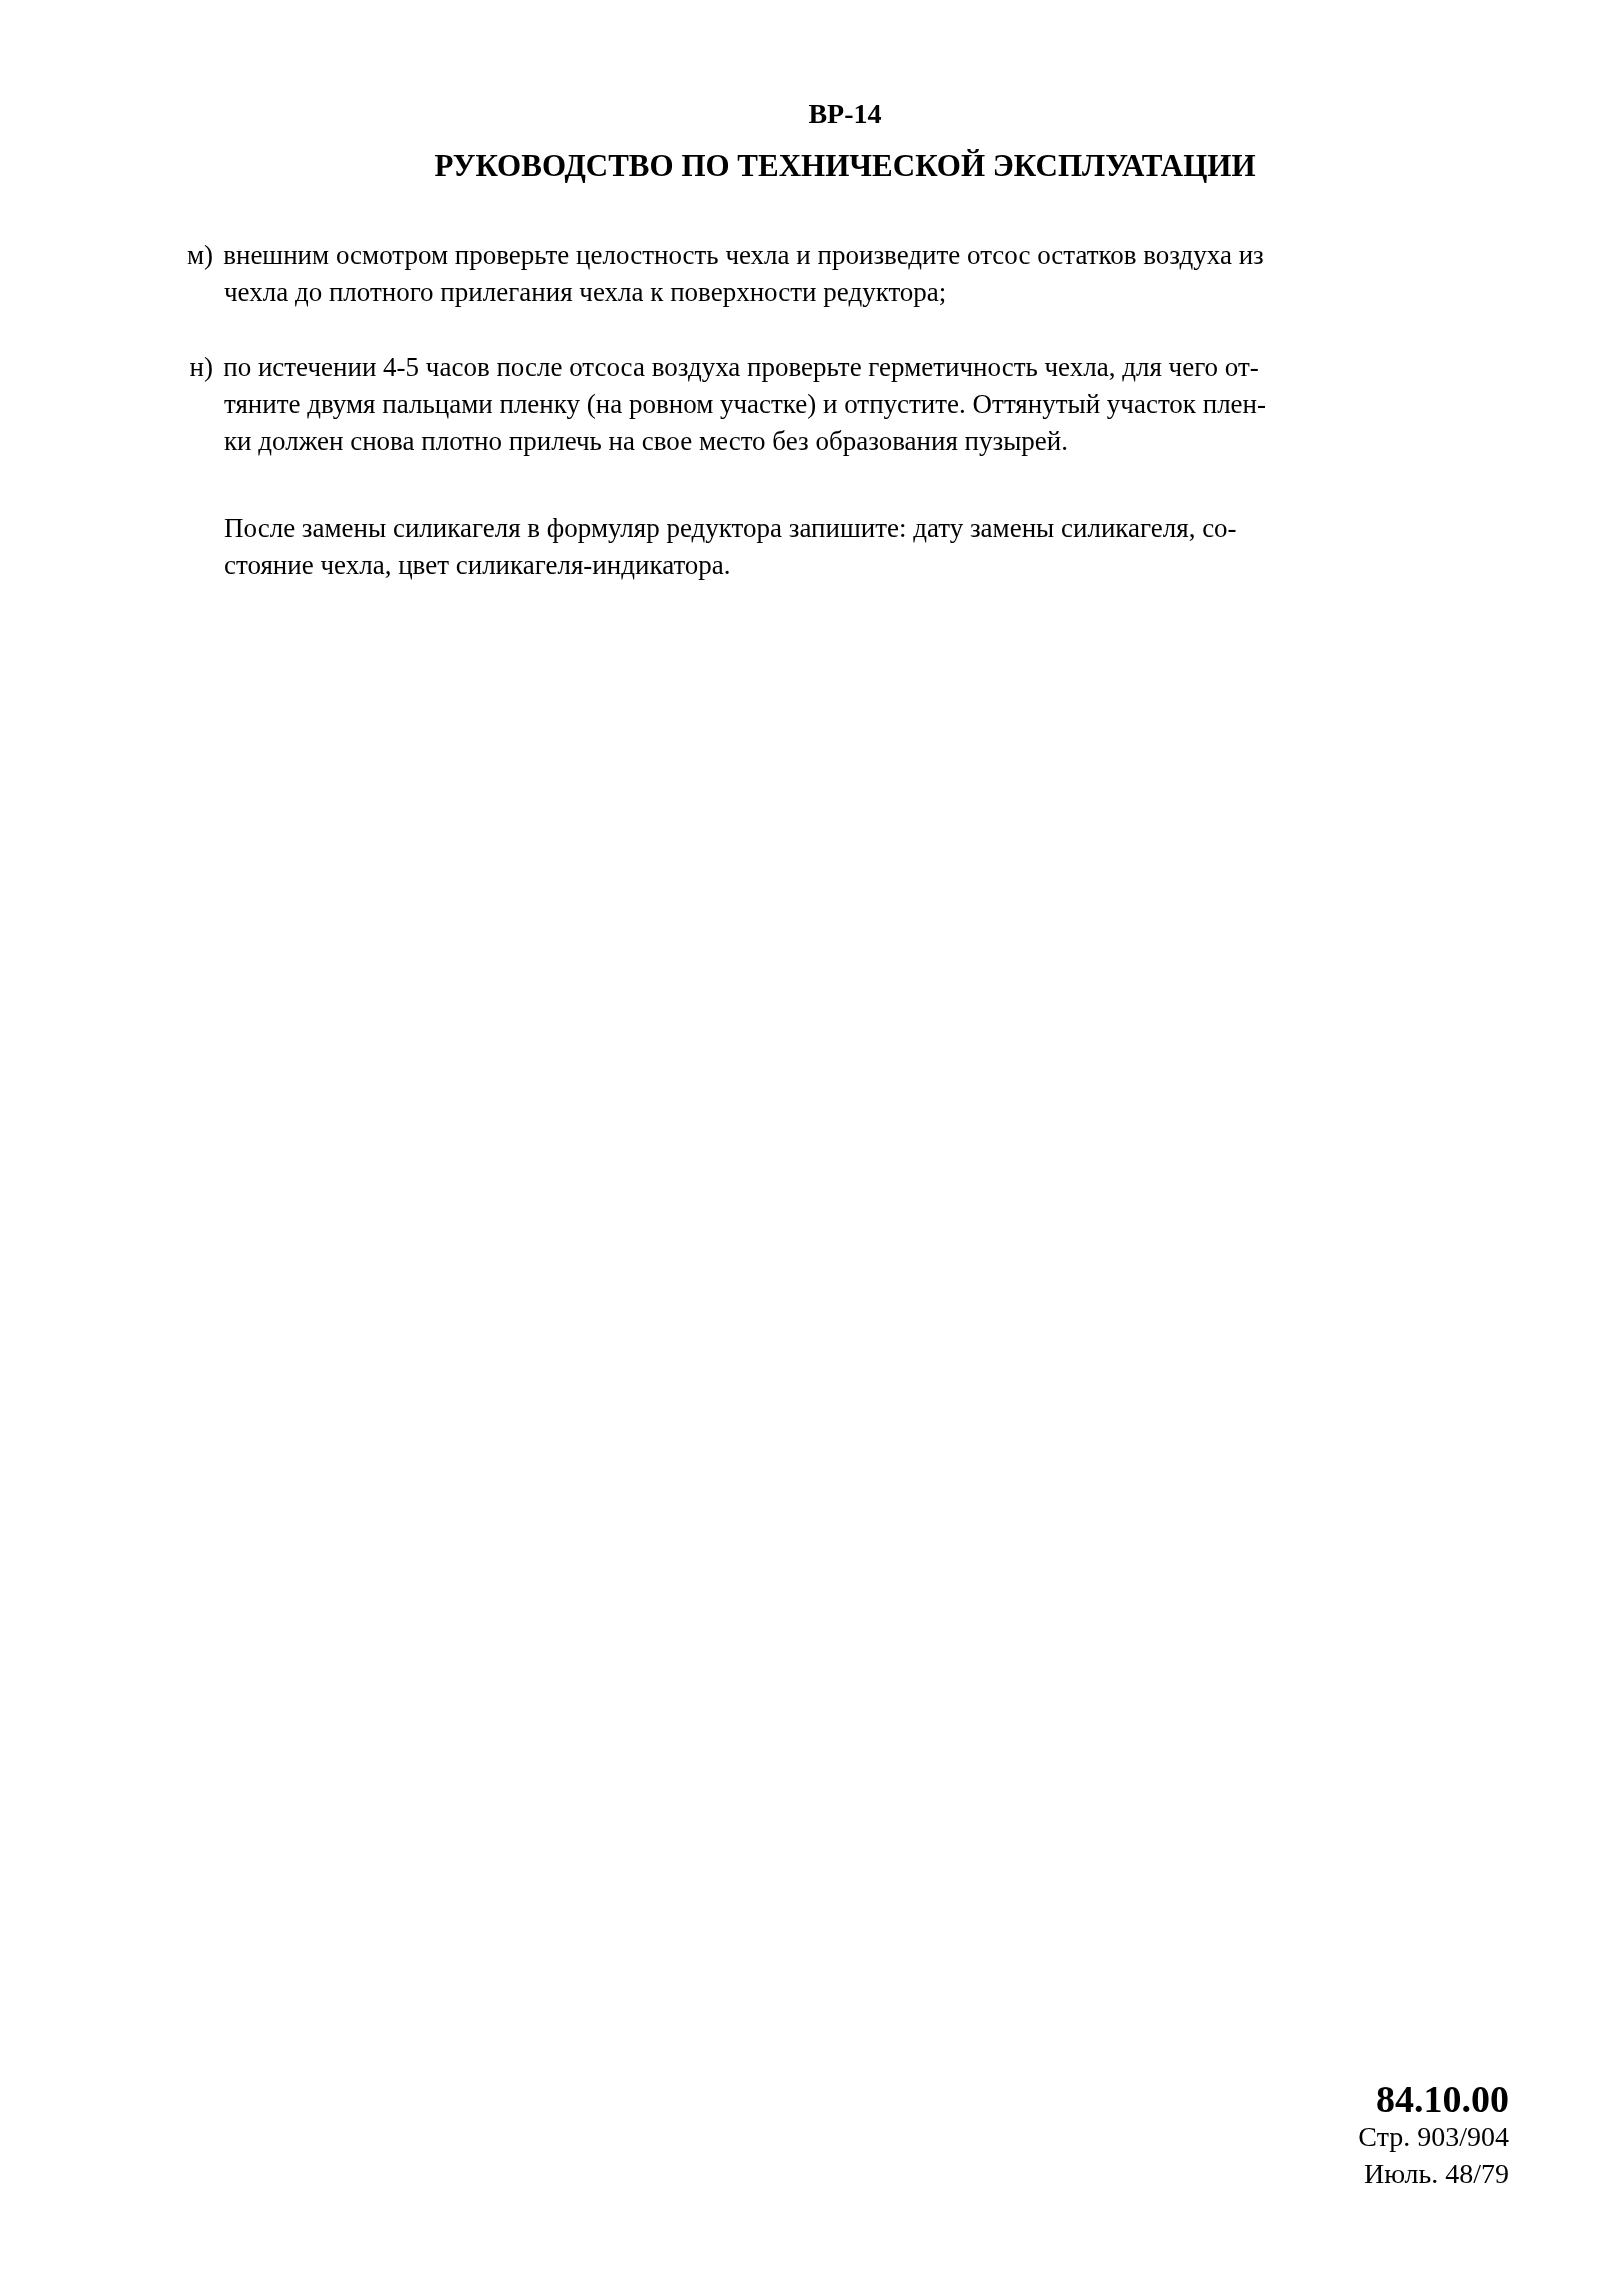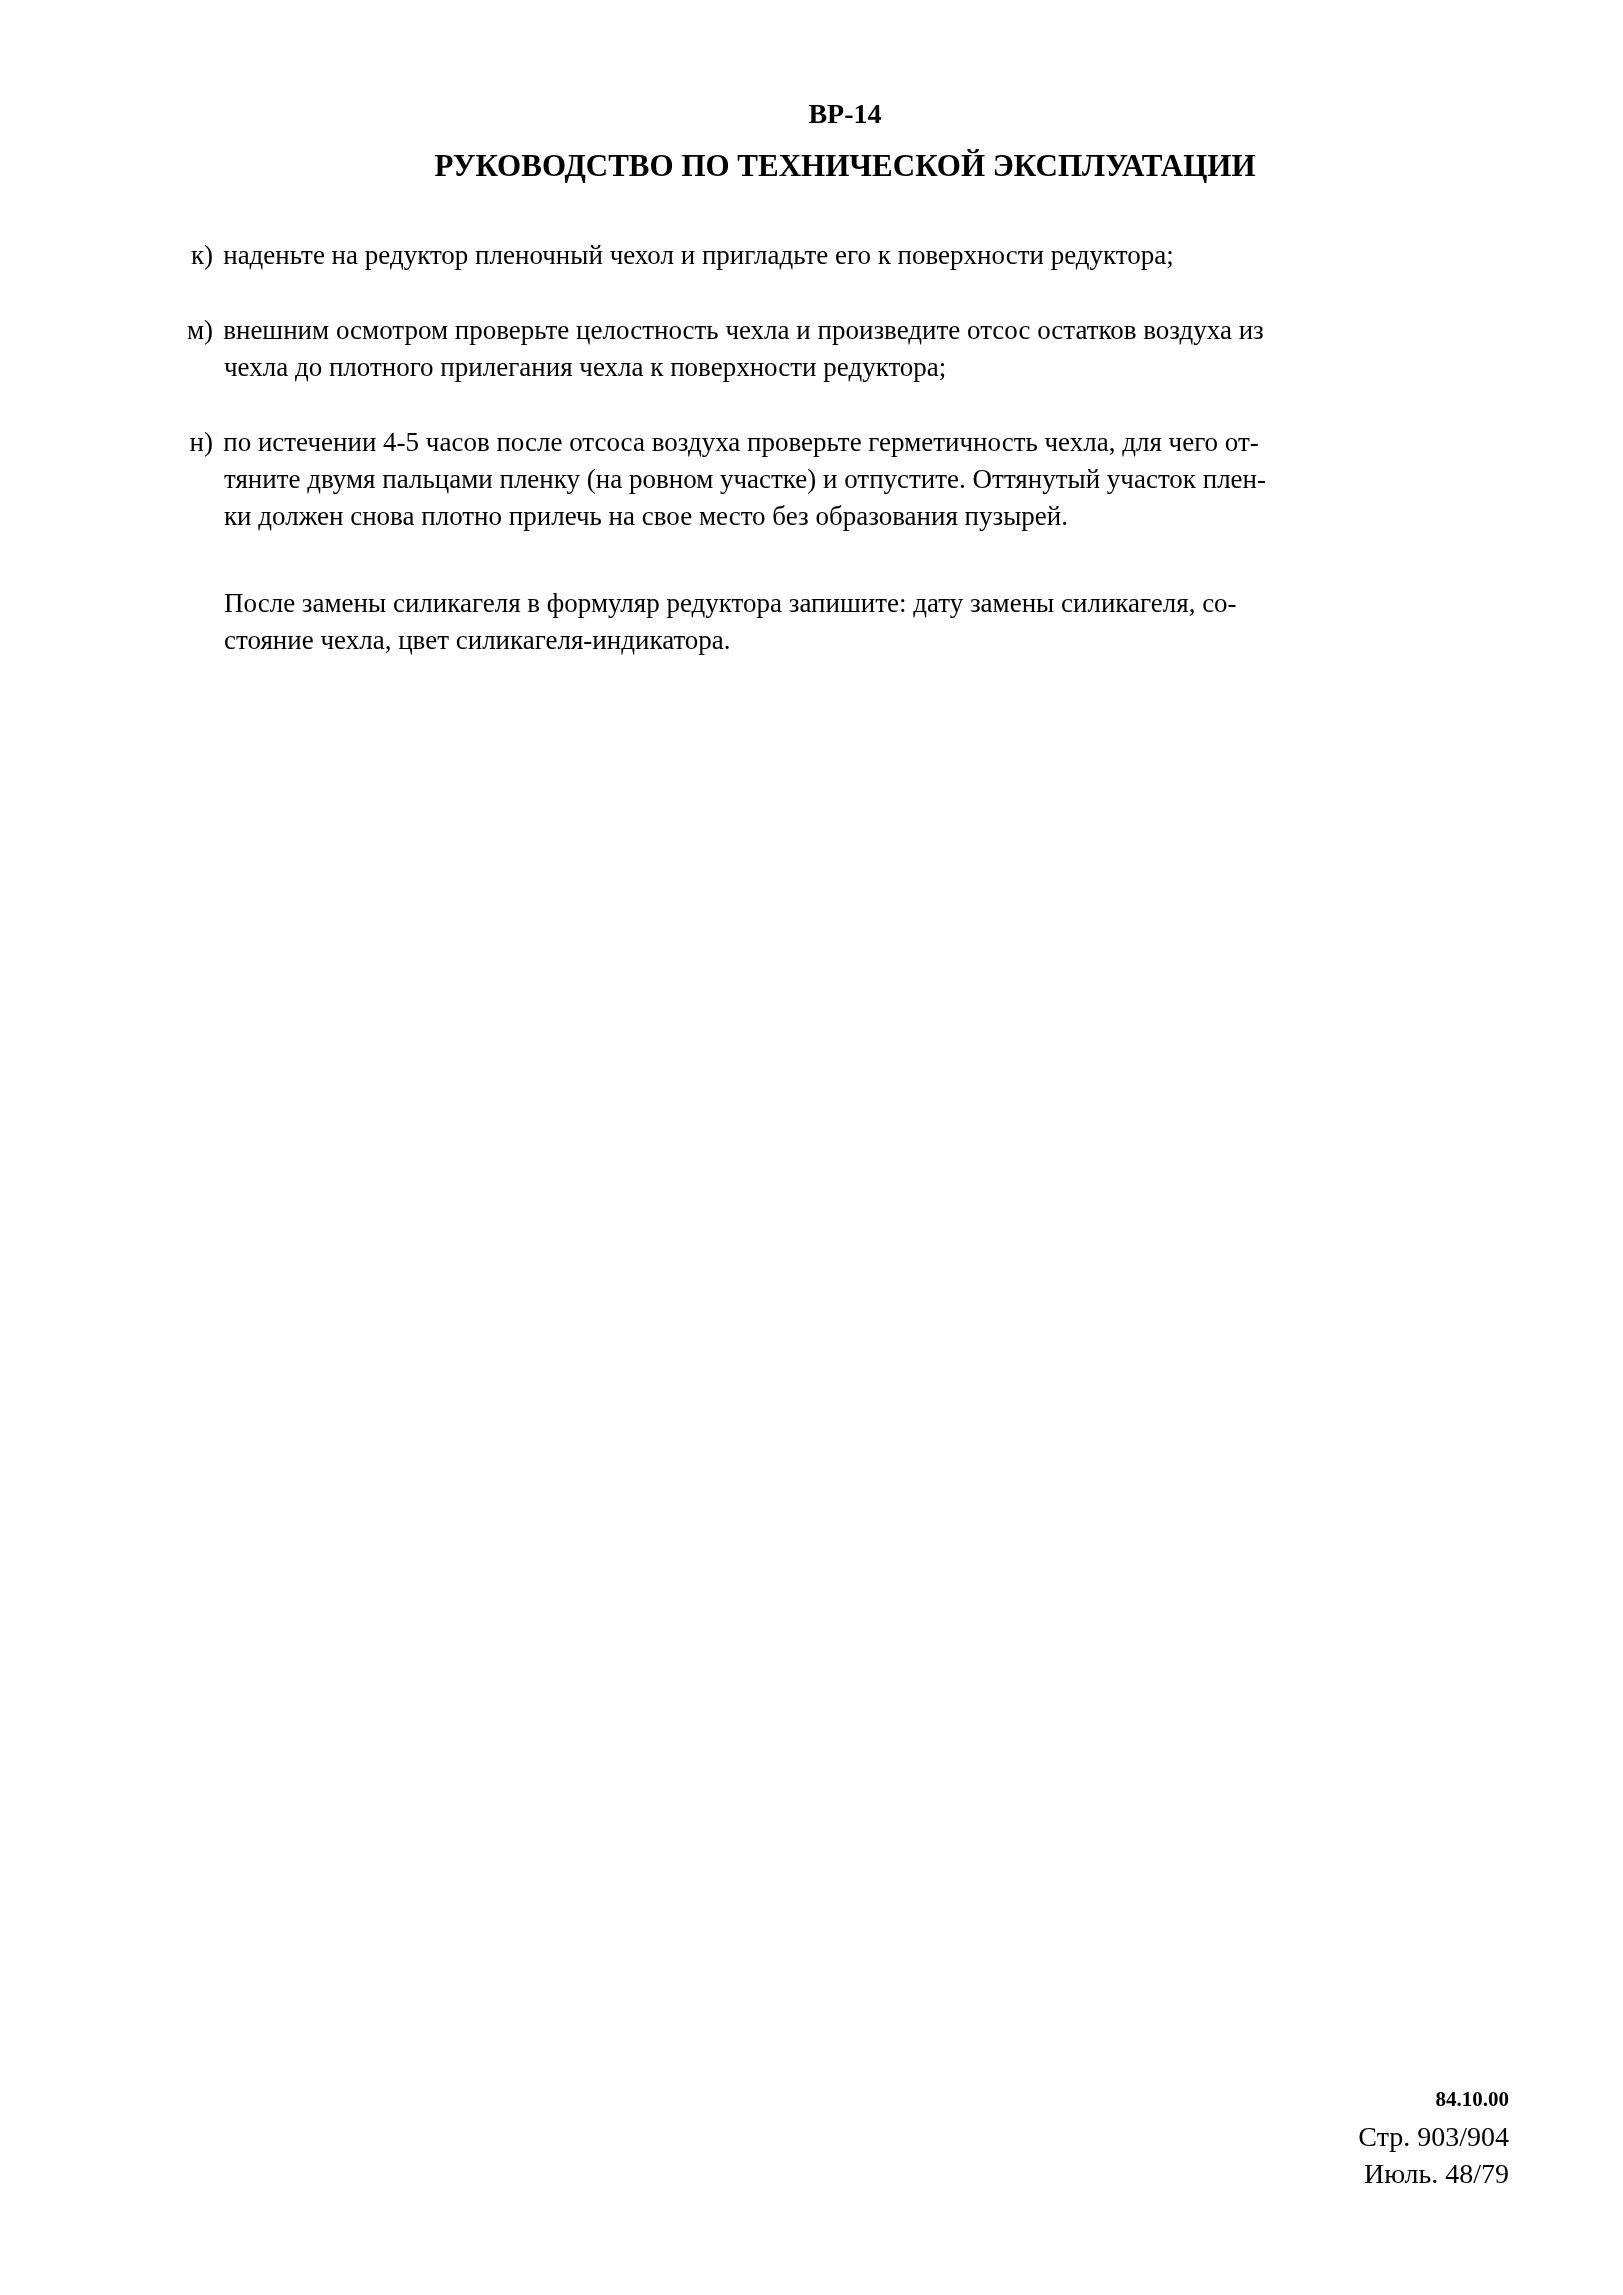--- a/index.html
+++ b/index.html
@@ -67,36 +67,35 @@
   }
   .footer {
     position: absolute;
     top: 2081px;
     right: 114px;
     text-align: right;
     line-height: 37px;
   }
   .footer-code {
     font-weight: bold;
-    font-size: 21px;
+    font-size: 38px;
   }
   .footer-line {
     font-size: 28px;
   }
 </style>
 </head>
 <body>
 
 <div class="page">
   <div class="content">
     <div class="doc-code">ВР-14</div>
     <div class="doc-title">РУКОВОДСТВО ПО ТЕХНИЧЕСКОЙ ЭКСПЛУАТАЦИИ</div>
 
     <div class="steps">
-      <div class="step"><span class="step-label">к)</span><span class="step-text">наденьте на редуктор пленочный чехол и пригладьте его к поверхности редуктора;</span></div>
       <div class="step"><span class="step-label">м)</span><span class="step-text">внешним осмотром проверьте целостность чехла и произведите отсос остатков воздуха из
 чехла до плотного прилегания чехла к поверхности редуктора;</span></div>
       <div class="step"><span class="step-label">н)</span><span class="step-text">по истечении 4-5 часов после отсоса воздуха проверьте герметичность чехла, для чего от-
 тяните двумя пальцами пленку (на ровном участке) и отпустите. Оттянутый участок плен-
 ки должен снова плотно прилечь на свое место без образования пузырей.</span></div>
     </div>
 
     <div class="closing">После замены силикагеля в формуляр редуктора запишите: дату замены силикагеля, со-
 стояние чехла, цвет силикагеля-индикатора.</div>
   </div>

